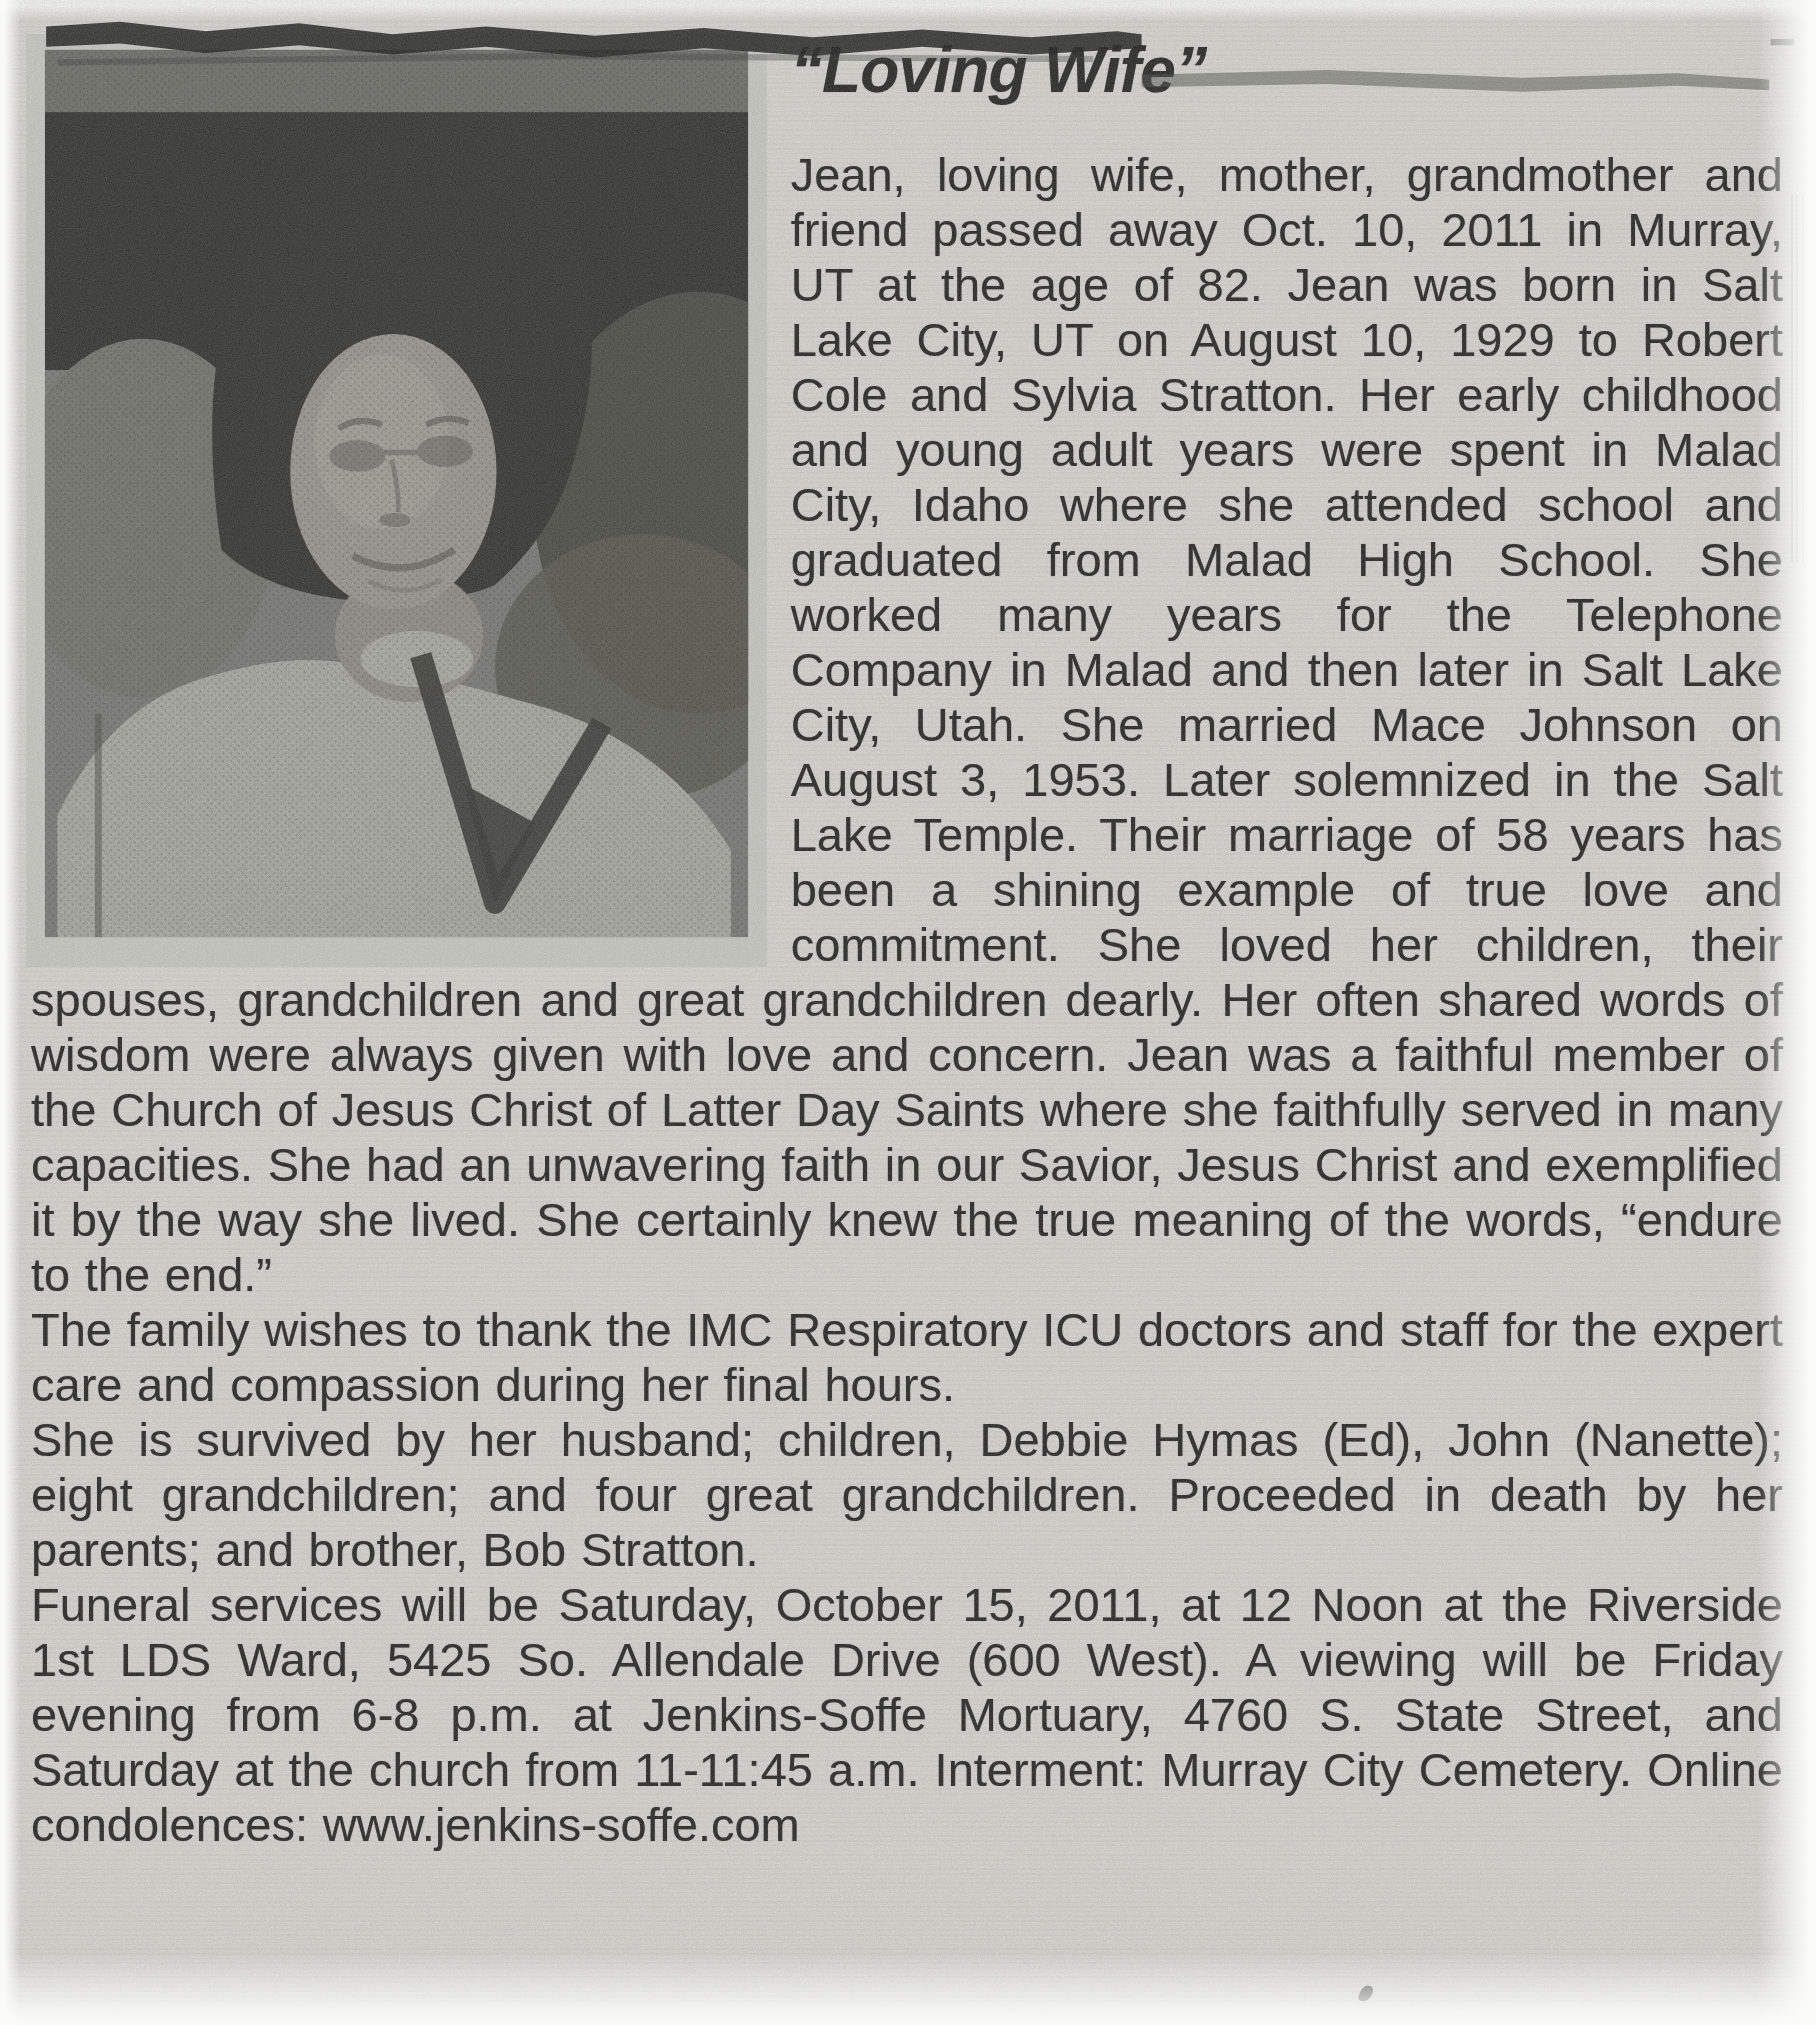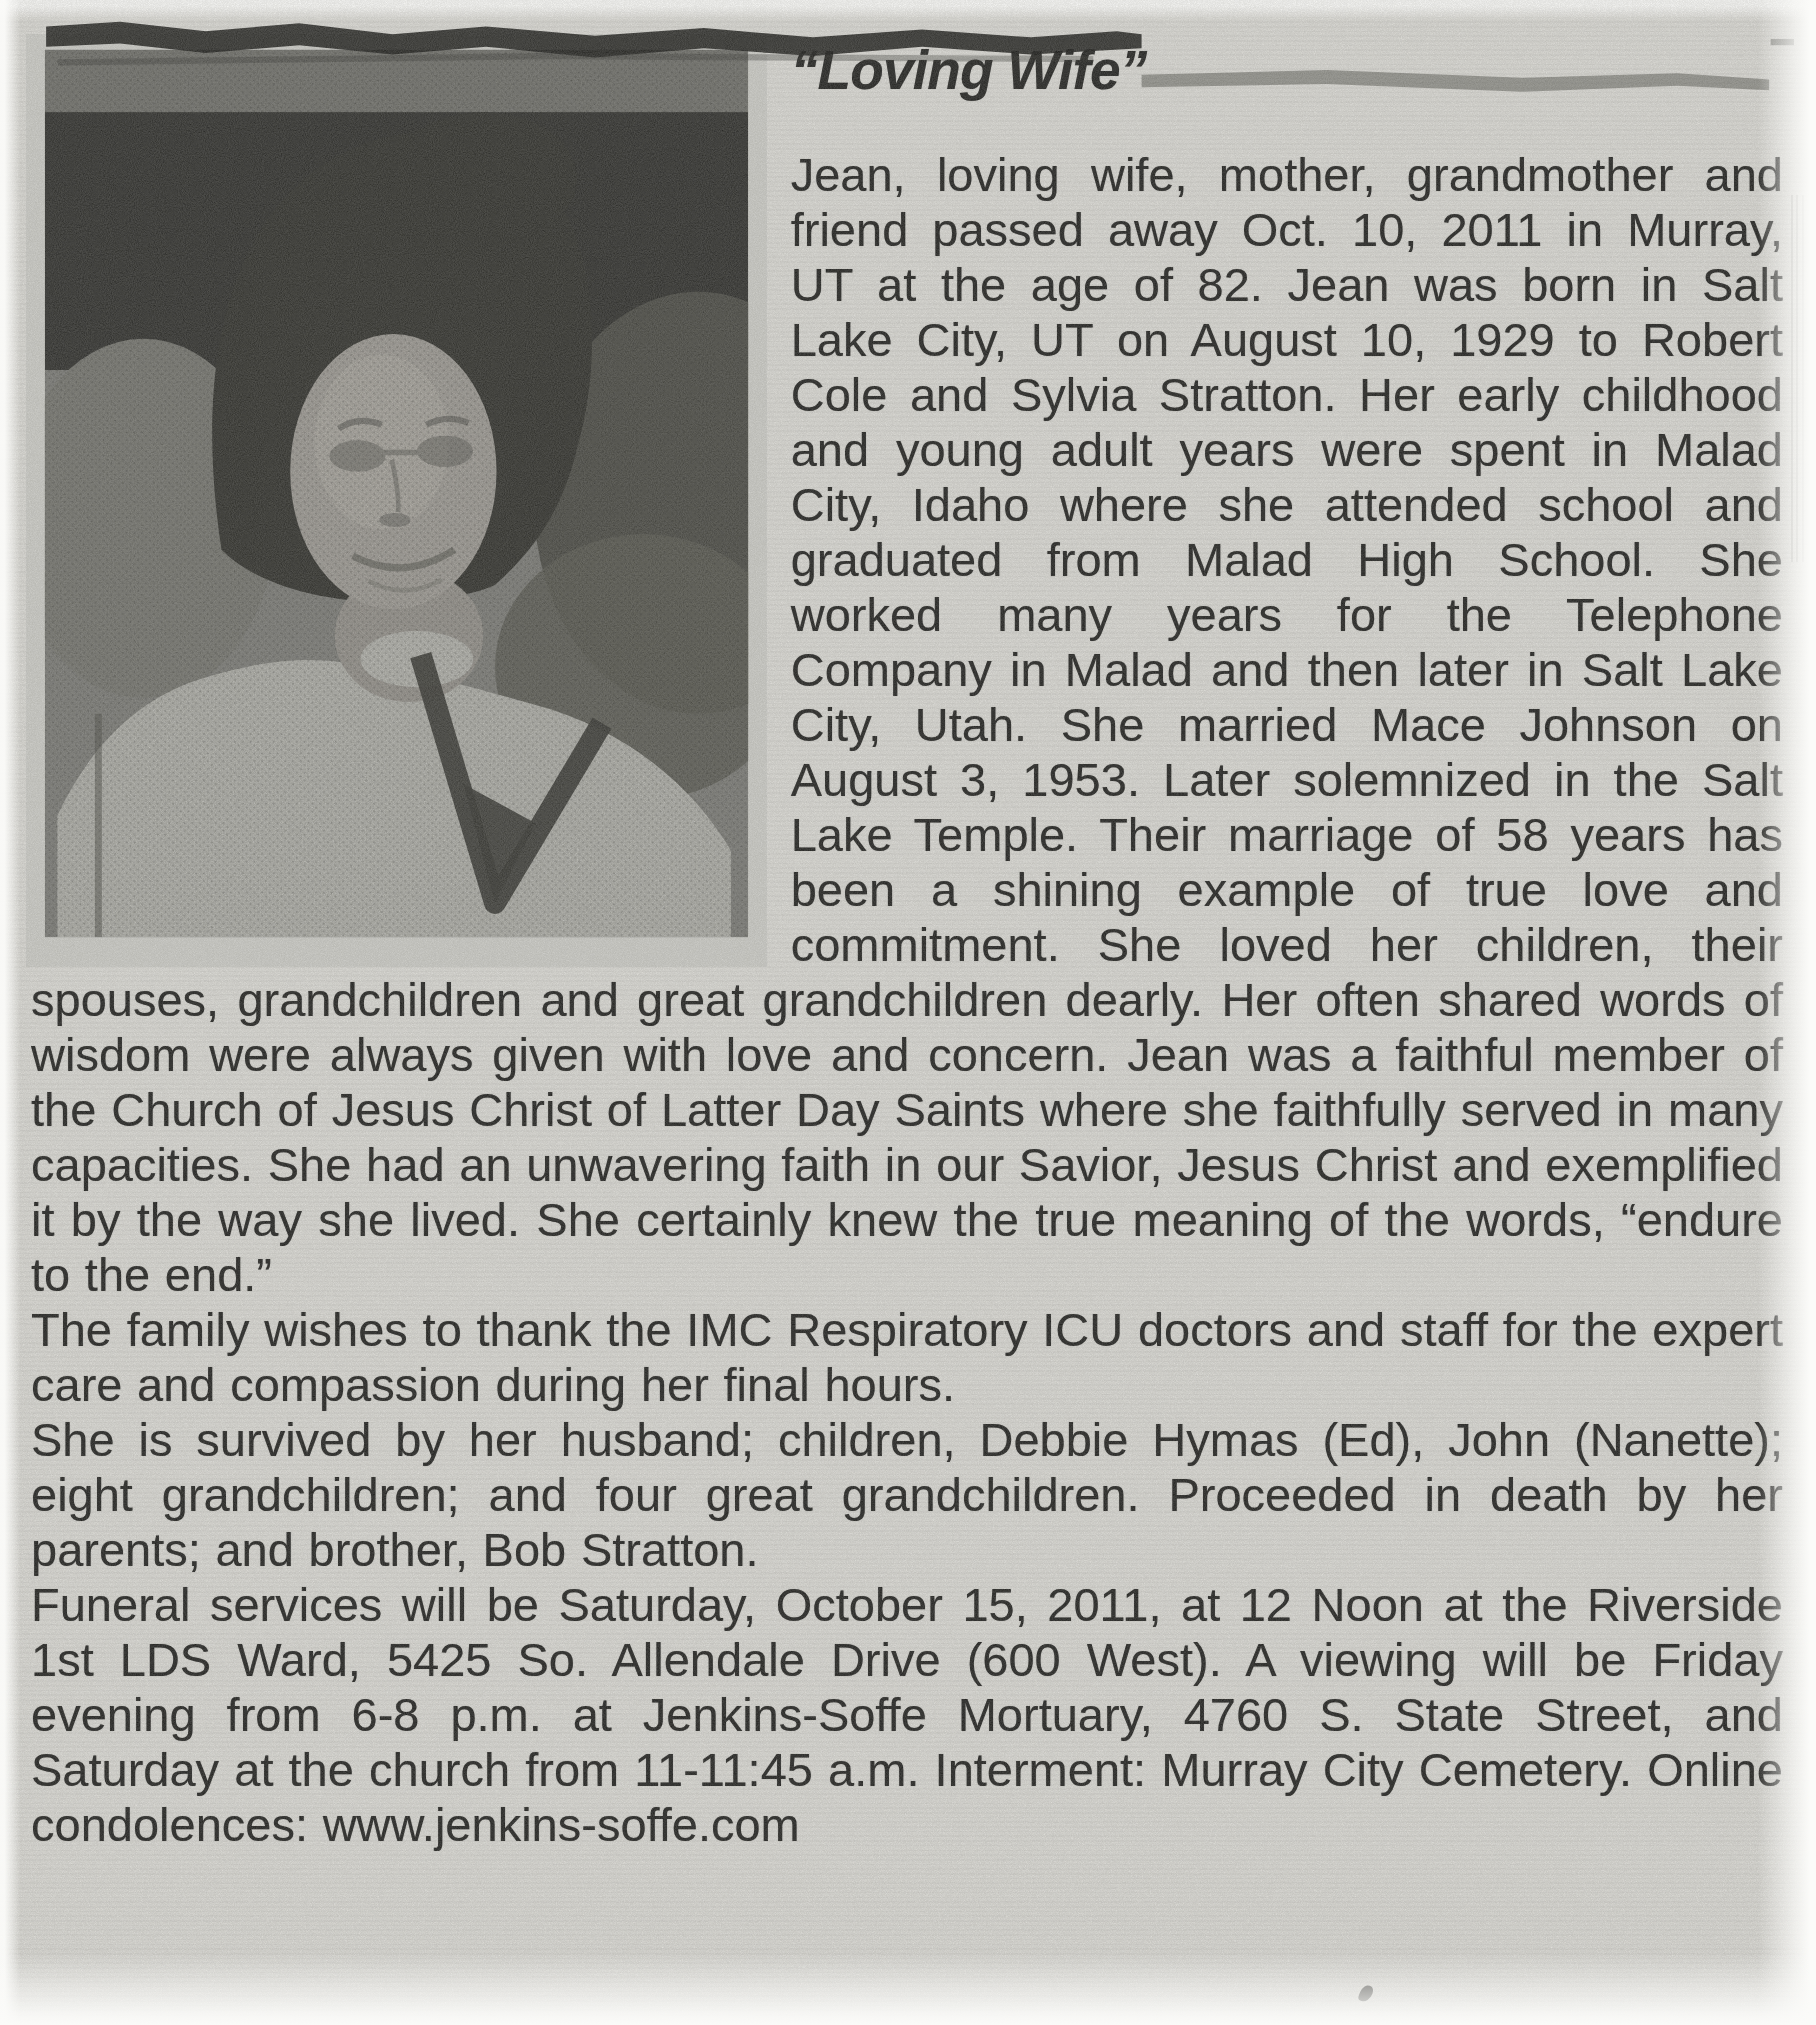--- a/index.html
+++ b/index.html
@@ -8,21 +8,21 @@
   .clip{position:absolute;inset:0;background:#dbdad5;}
   
   .clip::before{content:"";position:absolute;inset:0;
     background:repeating-linear-gradient(0deg, rgba(0,0,0,0.028) 0 1.6px, rgba(0,0,0,0) 1.6px 4.7px);
     pointer-events:none;}
   .content{position:absolute;left:31px;top:28px;right:33px;bottom:19px;color:#181816;}
   .photo-wrap{float:left;width:741px;height:933px;margin:6.3px 23.4px 0 -4.7px;}
   .photo-wrap svg{display:block;width:741px;height:933px;}
   h1.headline{margin:20.3px 0 0 0;font-size:94px;line-height:98px;font-weight:700;
     letter-spacing:-2.7px;color:#131311;text-shadow:0 0 1.2px rgba(19,19,17,.55);}
-  .subtitle{margin:7.8px 0 42px 1.6px;font-size:55px;line-height:69px;font-style:italic;
+  .subtitle{margin:7.8px 0 42px 1.6px;font-size:64px;line-height:69px;font-style:italic;
     font-weight:700;letter-spacing:-0.8px;color:#1c1c1a;text-shadow:0 0 0.8px rgba(28,28,26,.45);}
   .body-text p{margin:0;font-size:47px;line-height:55px;text-align:justify;
     color:#1b1b19;text-shadow:0 0 0.8px rgba(27,27,25,.5);word-spacing:1.6px;}
   
   .edge-top{position:absolute;left:0;top:0;right:0;height:20.3px;
     background:linear-gradient(to bottom,#fbfbf9 0 6.3px,rgba(251,251,249,0) 20.3px);pointer-events:none;}
   .edge-left{position:absolute;left:0;top:0;bottom:0;width:20.3px;
     background:linear-gradient(to right,rgba(251,251,249,.95) 0 4.7px,rgba(251,251,249,0) 20.3px);pointer-events:none;}
   .edge-right{position:absolute;right:0;top:0;bottom:0;width:58px;
     background:linear-gradient(to left,#fbfbf9 0 6.3px,rgba(251,251,249,.75) 20.3px,rgba(251,251,249,0) 58px);pointer-events:none;}

